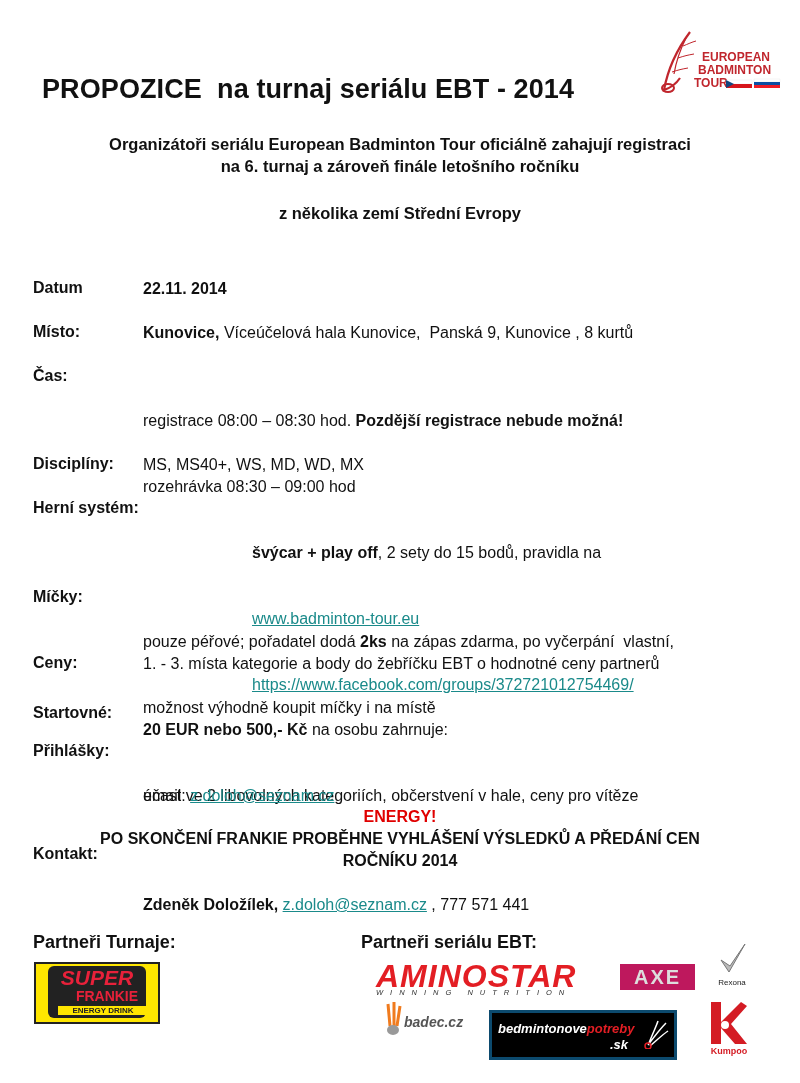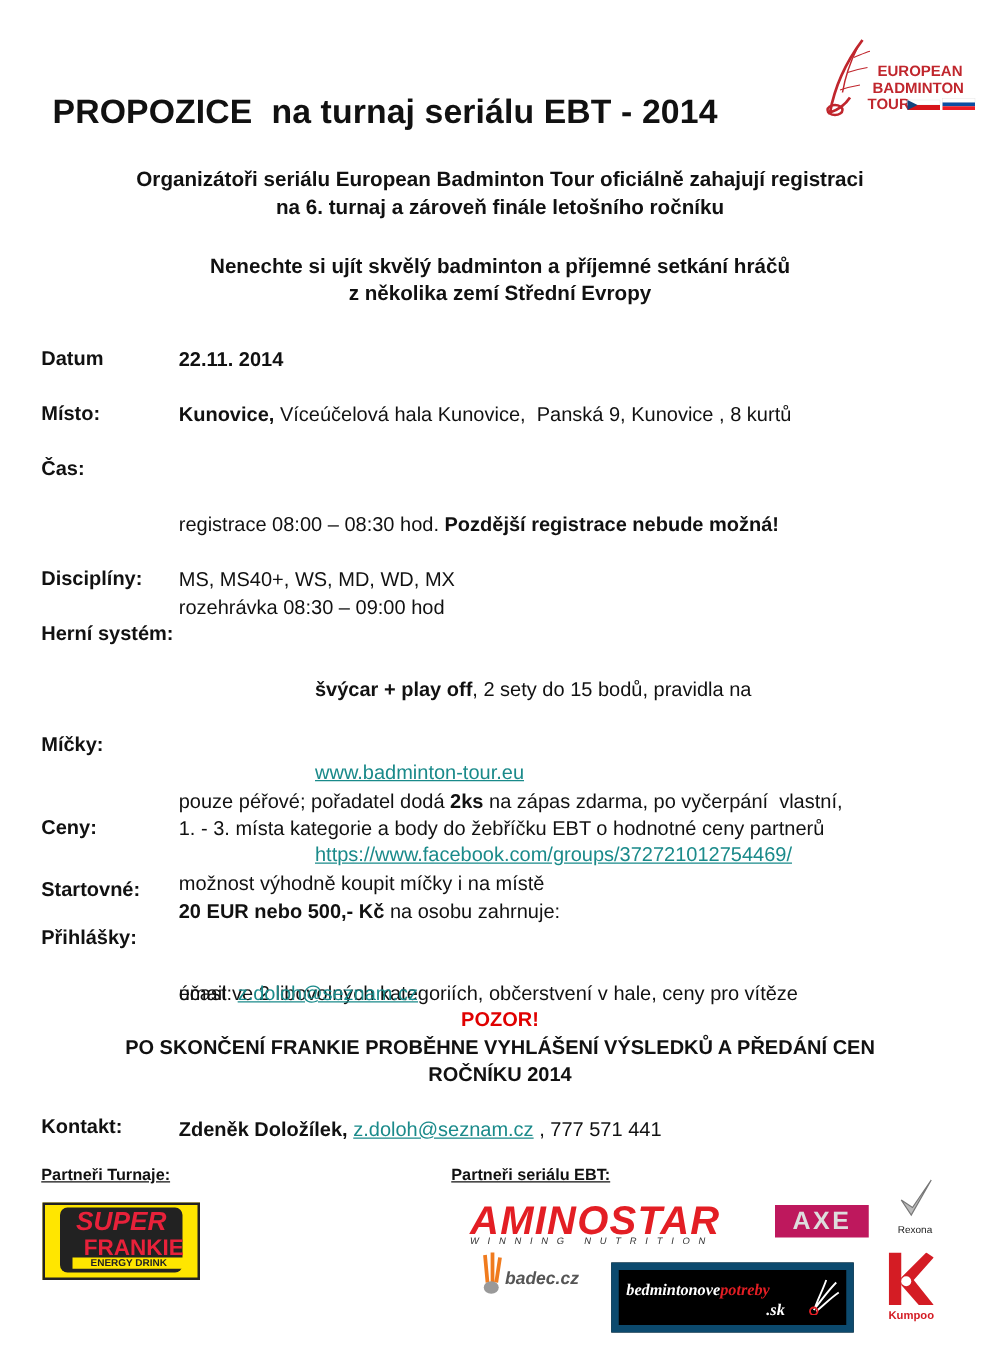--- a/index.html
+++ b/index.html
@@ -6,21 +6,21 @@
   body { width: 800px; height: 1083px; position: relative; overflow: hidden;
          font-family: "Liberation Sans", sans-serif; color: #111; }
   .abs { position: absolute; }
   .title { left: 42px; top: 74px; font-size: 27px; font-weight: bold; white-space: pre; letter-spacing: 0.1px; }
   .center-block { left: 0; width: 800px; text-align: center; font-weight: bold; font-size: 16.5px; line-height: 22px; }
   .lbl { left: 33px; font-weight: bold; font-size: 16px; }
   .val { left: 143px; font-size: 16px; line-height: 22px; white-space: pre; }
   .b { font-weight: bold; }
   a.link { color: #1a8a8a; text-decoration: underline; }
   .red { color: #e00000; }
-  .small-hd { font-size: 13px; font-weight: bold; text-decoration: underline; }
+  .small-hd { font-size: 18px; font-weight: bold; }
   
   .ebt-logo { left: 650px; top: 28px; width: 140px; height: 72px; }
   .logo-box { position: absolute; }
 </style>
 </head>
 <body>
 
 <div class="abs title">PROPOZICE  na turnaj seriálu EBT - 2014</div>
 
 <div class="abs ebt-logo">
@@ -41,21 +41,20 @@
     <rect x="104" y="54" width="26" height="3" fill="#0b4ea2"></rect>
     <rect x="104" y="57" width="26" height="3" fill="#ee1c25"></rect>
   </svg>
 </div>
 
 <div class="abs center-block" style="top:133px;">
   <div>Organizátoři seriálu European Badminton Tour oficiálně zahajují registraci</div>
   <div>na 6. turnaj a zároveň finále letošního ročníku</div>
 </div>
 <div class="abs center-block" style="top:202px;">
-  <div>Nenechte si ujít skvělý badminton a příjemné setkání hráčů</div>
   <div>z několika zemí Střední Evropy</div>
 </div>
 
 <div class="abs lbl" style="top:279px;">Datum</div>
 <div class="abs val b" style="top:278px;">22.11. 2014</div>
 
 <div class="abs lbl" style="top:323px;">Místo:</div>
 <div class="abs val" style="top:322px;"><span class="b">Kunovice,</span><span> Víceúčelová hala Kunovice,  Panská 9, Kunovice , 8 kurtů</span></div>
 
 <div class="abs lbl" style="top:367px;">Čas:</div>
@@ -87,35 +86,35 @@
   <div><span class="b">20 EUR nebo 500,- Kč</span><span> na osobu zahrnuje:</span></div>
   <div>účast ve 2 libovolných kategoriích, občerstvení v hale, ceny pro vítěze</div>
 </div>
 
 <div class="abs lbl" style="top:742px;">Přihlášky:</div>
 <div class="abs val" style="top:741px;">
   <div><span>email: </span><a class="link">z.doloh@seznam.cz</a></div>
 </div>
 
 <div class="abs center-block" style="top:806px; font-size:16px;">
-  <div class="red">POZOR!</div>
+  <div class="red">ENERGY!</div>
   <div>PO SKONČENÍ FRANKIE PROBĚHNE VYHLÁŠENÍ VÝSLEDKŮ A  PŘEDÁNÍ CEN</div>
   <div>ROČNÍKU 2014</div>
 </div>
 
-<div class="abs lbl" style="top:893px;">Kontakt:</div>
+<div class="abs lbl" style="top:845px;">Kontakt:</div>
 <div class="abs val" style="top:894px;"><span class="b">Zdeněk Doložílek,</span> <a class="link">z.doloh@seznam.cz</a><span> , 777 571 441</span></div>
 
 <div class="abs small-hd" style="left:33px; top:932px;">Partneři Turnaje:</div>
 <div class="abs small-hd" style="left:361px; top:932px;">Partneři seriálu EBT:</div>
 
 <div class="logo-box" style="left:34px; top:962px; width:126px; height:62px; background:#ffe600; border:2px solid #222; box-sizing:border-box;">
   <div style="position:absolute; left:12px; top:2px; width:98px; height:52px; background:#222; border-radius:6px;"></div>
   <div style="position:absolute; left:0; width:122px; top:2px; text-align:center; color:#e8213a; font-weight:bold; font-size:21px; font-style:italic;">SUPER</div>
-  <div style="position:absolute; left:0; width:142px; top:24px; text-align:center; color:#e8213a; font-weight:bold; font-size:18px;">FRANKIE</div>
+  <div style="position:absolute; left:0; width:142px; top:24px; text-align:center; color:#e8213a; font-weight:bold; font-size:14px;">FRANKIE</div>
   <div style="position:absolute; left:22px; top:42px; width:90px; text-align:center; color:#222; background:#ffe600; font-weight:bold; font-size:8px;">ENERGY DRINK</div>
 </div>
 
 <div class="logo-box" style="left:376px; top:964px; width:216px; height:36px;">
   <div style="color:#e31e24; font-weight:bold; font-size:32px; font-style:italic; letter-spacing:1px; line-height:24px;">AMINOSTAR</div>
   <div style="color:#333; font-size:7.5px; letter-spacing:7px; font-style:italic;">WINNING NUTRITION</div>
 </div>
 
 <div class="logo-box" style="left:620px; top:964px; width:75px; height:26px; background:#be185d; color:#ddd; font-weight:bold; font-size:20px; text-align:center; line-height:26px; letter-spacing:2px;">AXE</div>
 
@@ -127,21 +126,21 @@
 </div>
 
 <div class="logo-box" style="left:380px; top:1000px; width:100px; height:42px;">
   <svg width="24" height="40" viewBox="0 0 24 40" style="position:absolute; left:0; top:0;">
     <path d="M8 4 L10 26 M14 2 L14 26 M20 6 L17 26" stroke="#f07b1e" stroke-width="3" fill="none"></path>
     <ellipse cx="13" cy="30" rx="6" ry="5" fill="#999"></ellipse>
   </svg>
   <div style="position:absolute; left:24px; top:14px; font-weight:bold; font-style:italic; font-size:14px; color:#555;"><span>badec.cz</span></div>
 </div>
 
-<div class="logo-box" style="left:489px; top:1010px; width:182px; height:44px; background:#000; border:6px solid #0c4a6e;font-family:Liberation Serif, serif;">
+<div class="logo-box" style="left:489px; top:1010px; width:182px; height:44px; background:#000; border:3px solid #0c4a6e;">
   <div style="position:absolute; left:6px; top:8px; font-style:italic; font-weight:bold; font-size:13px; color:#fff;"><span>bedmintonove</span><span style="color:#e31e24;">potreby</span></div>
   <div style="position:absolute; left:118px; top:24px; font-style:italic; font-weight:bold; font-size:13px; color:#fff;">.sk</div>
   <svg width="26" height="30" viewBox="0 0 26 30" style="position:absolute; left:152px; top:6px;">
     <path d="M4 26 C10 18 16 10 22 4 M6 27 C12 22 18 16 24 12 M5 24 C8 16 12 8 14 2" stroke="#fff" stroke-width="1.5" fill="none"></path>
     <circle cx="4" cy="27" r="3" fill="none" stroke="#e31e24" stroke-width="1.5"></circle>
   </svg>
 </div>
 
 <div class="logo-box" style="left:704px; top:1002px; width:50px; height:62px; text-align:center;">
   <svg width="36" height="42" viewBox="0 0 36 42">

